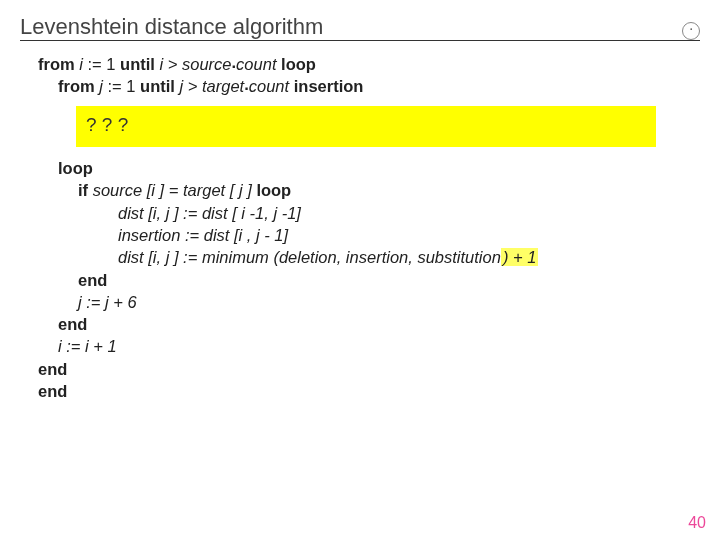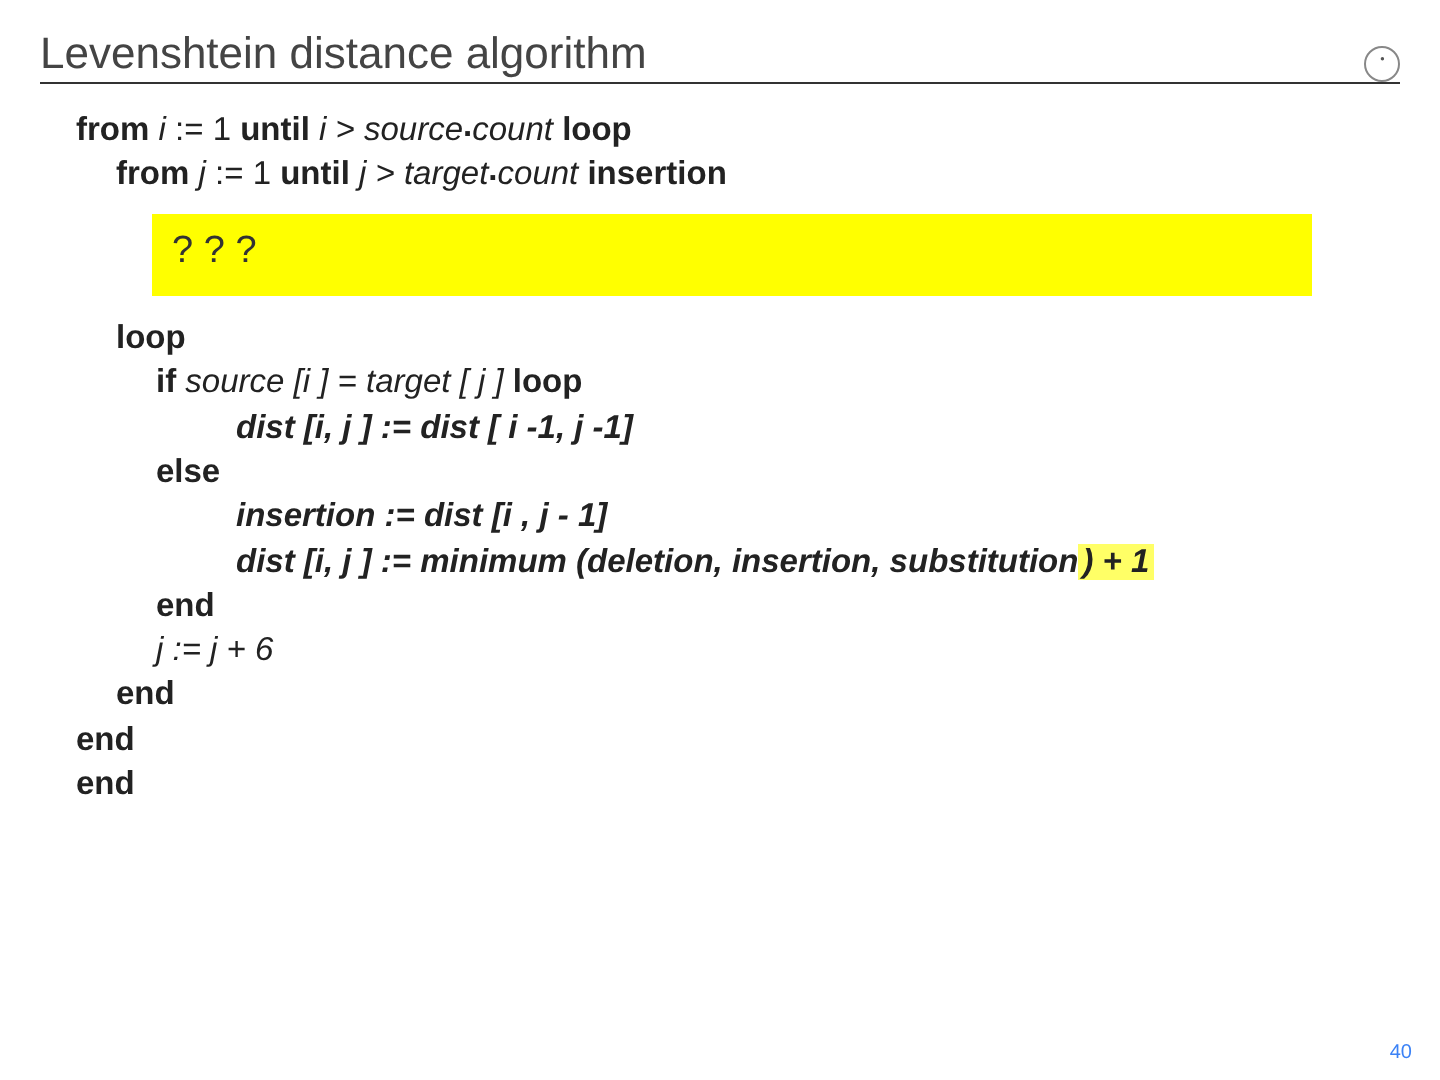--- a/index.html
+++ b/index.html
@@ -46,40 +46,40 @@
     color: #222;
     line-height: 1.35;
     padding-left: 18px;
   }
   .kw { font-weight: bold; }
   .it { font-style: italic; }
   .dot { font-weight: bold; position: relative; top: -2px; }
   .ind1 { padding-left: 0px; }
   .ind2 { padding-left: 20px; }
   .ind3 { padding-left: 40px; }
-  .ind4 { padding-left: 80px; font-weight: bold; }
+  .ind4 { padding-left: 80px; }
   .qbox {
     background: #ffff00;
     margin: 8px 0 10px 38px;
     width: 560px;
     padding: 6px 10px 10px 10px;
     font-size: 19px;
     color: #333;
     font-weight: 400;
   }
   .hl1 {
     background: #ffff66;
     padding: 0 2px;
   }
   .pagenum {
     position: absolute;
     bottom: 8px;
     right: 14px;
-    font-size: 10px;
-    color: #3b82f6;
+    font-size: 16px;
+    color: #ec4899;
   }
 </style>
 </head>
 <body>
 
 <div class="slide">
   <div class="title-row">
     <div class="title">Levenshtein distance algorithm</div>
     <div class="logo">·</div>
   </div>
@@ -93,26 +93,26 @@
     </div>
 
     <div class="qbox">? ? ?</div>
 
     <div class="ind2 kw">loop</div>
 
     <div class="ind3">
       <span class="kw">if</span><span class="it"> source [i ] = target [ j ] </span><span class="kw">loop</span>
     </div>
     <div class="ind4 it">dist [i, j ] := dist [ i -1, j -1]</div>
-    <div class="ind3 kw">else</div>
     <div class="ind4 it">insertion := dist [i , j - 1]</div>
     <div class="ind4">
       <span class="it">dist [i, j ] := minimum (deletion, insertion, substitution</span><span class="it hl1">) + 1</span>
     </div>
     <div class="ind3 kw">end</div>
     <div class="ind3 it">j := j + 6</div>
     <div class="ind2 kw">end</div>
+    <div class="ind2 it">i := i + 1</div>
     <div class="ind1 kw">end</div>
     <div class="kw" style="padding-left:0">end</div>
   </div>
 </div>
 
 <div class="pagenum">40</div>
 
 </body></html>

